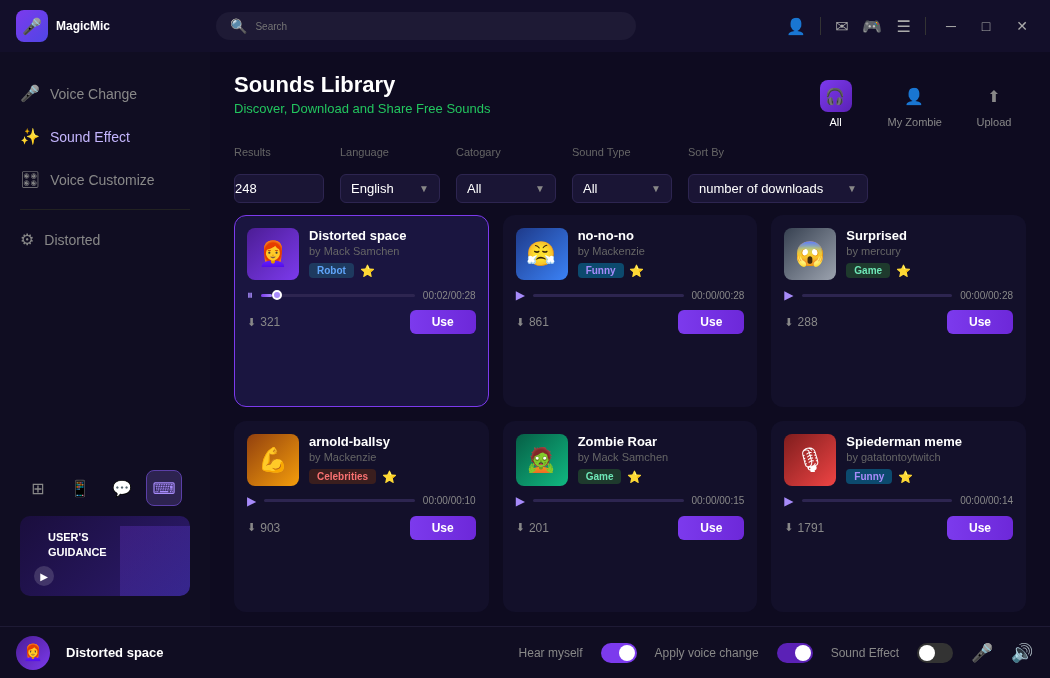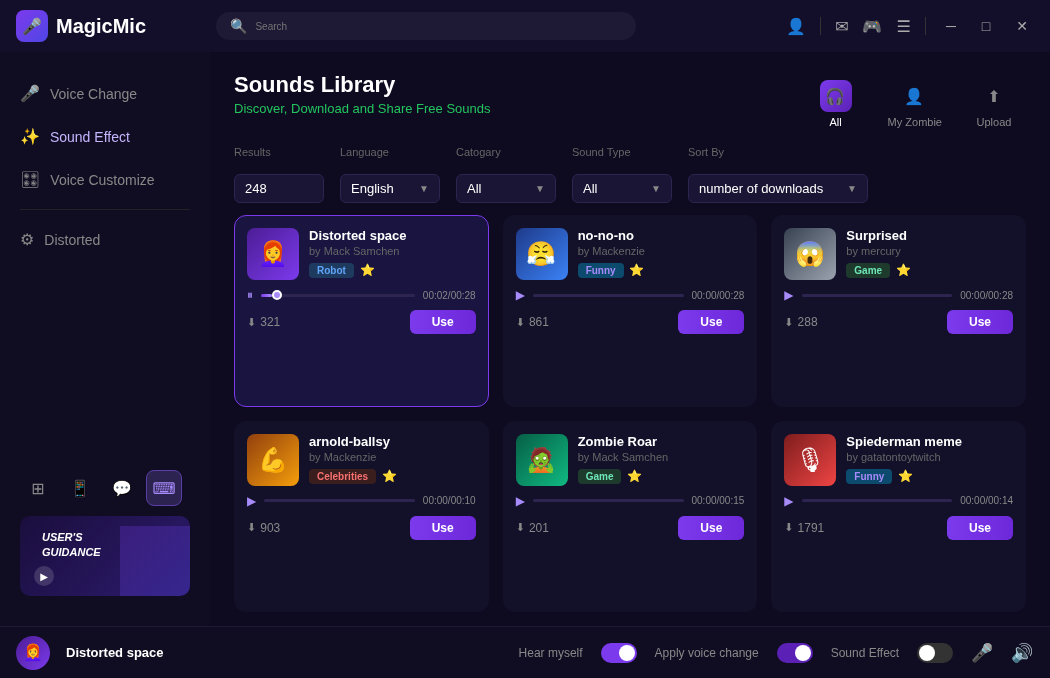--- a/index.html
+++ b/index.html
@@ -33,21 +33,21 @@
       width: 32px;
       height: 32px;
       background: linear-gradient(135deg, #7c3aed, #4f46e5);
       border-radius: 8px;
       display: flex;
       align-items: center;
       justify-content: center;
       font-size: 16px;
     }
     .logo-text {
-      font-size: 20px;
+      font-size: 12px;
       font-weight: 700;
       color: #fff;
     }
     .search-bar {
       flex: 1;
       max-width: 420px;
       display: flex;
       align-items: center;
       background: #1e1a35;
       border-radius: 20px;
@@ -142,27 +142,26 @@
       border-radius: 10px;
       overflow: hidden;
       background: linear-gradient(135deg, #1a0e3d, #2d1b6e);
       height: 80px;
       position: relative;
       cursor: pointer;
     }
     .user-guidance-text {
       position: absolute;
       top: 14px;
-      left: 22px;
+      left: 28px;
       font-size: 11px;
       font-weight: 700;
       color: #fff;
       line-height: 1.4;
       text-transform: uppercase;
-      font-style: italic;
     }
     .guidance-arrow {
       position: absolute;
       bottom: 10px;
       left: 14px;
       background: rgba(255,255,255,0.15);
       border-radius: 50%;
       width: 20px;
       height: 20px;
       display: flex;
@@ -247,21 +246,21 @@
       gap: 16px;
     }
     .filter-label {
       font-size: 11px;
       color: #666;
     }
     .filter-value-box {
       background: #1a1535;
       border: 1px solid #2d2550;
       border-radius: 6px;
-      padding: 6px 10px;
+      padding: 6px 0;
       font-size: 13px;
       color: #fff;
       min-width: 90px;
     }
     .filter-select {
       display: flex;
       align-items: center;
       justify-content: space-between;
       gap: 8px;
       background: #1a1535;
@@ -319,21 +318,21 @@
       margin-bottom: 2px;
     }
     .card-author {
       font-size: 11px;
       color: #666;
       margin-bottom: 6px;
     }
     .card-tags {
       display: flex;
       gap: 6px;
-      align-items: flex-start;
+      align-items: flex-end;
     }
     .tag {
       font-size: 10px;
       padding: 2px 8px;
       border-radius: 4px;
       font-weight: 600;
     }
     .tag.robot { background: #1e3a5f; color: #60a5fa; }
     .tag.funny { background: #0c4a6e; color: #a78bfa; }
     .tag.game { background: #1e3a2d; color: #6ee7b7; }

